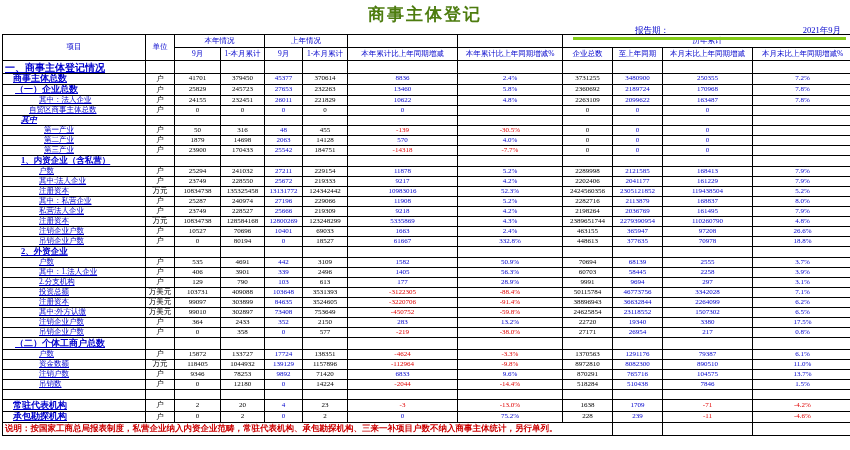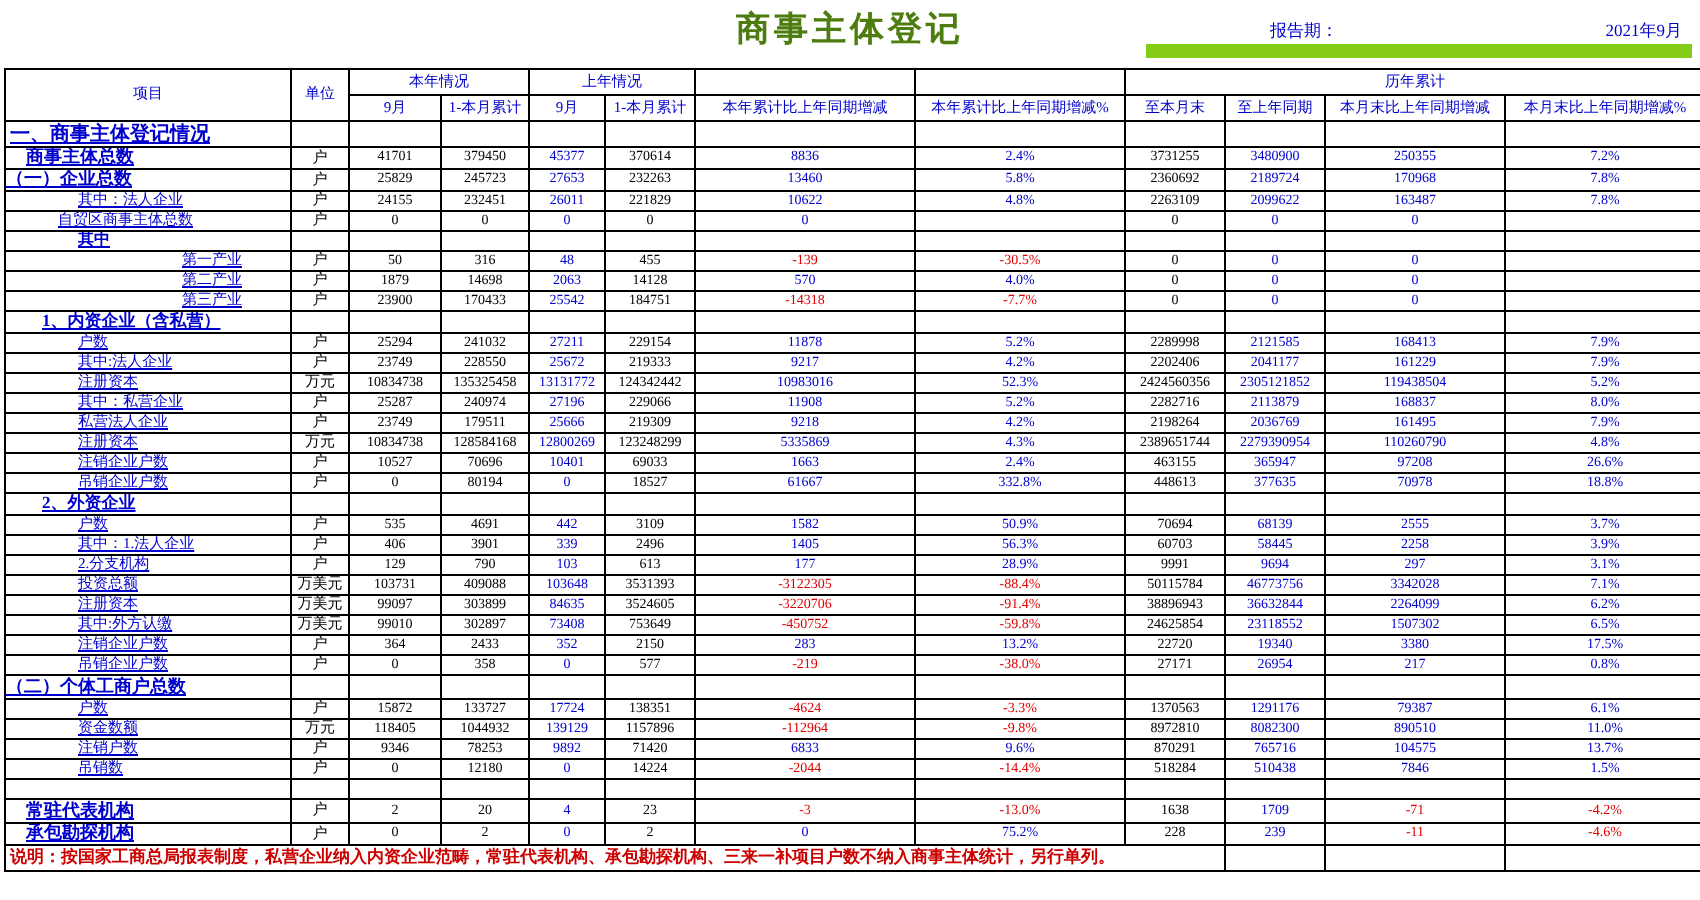--- a/index.html
+++ b/index.html
@@ -1,44 +1,44 @@
 <!DOCTYPE html>
 <html><head>
 <meta charset="utf-8">
 <style>
   html,body{margin:0;padding:0;background:#fff;}
   body{width:850px;height:450px;overflow:hidden;position:relative;
        font-family:"Liberation Serif","DejaVu Serif",serif;}
   .title{ text-align:center;font-size:17px;font-weight:bold;color:#4d7c0f;
           letter-spacing:2px;margin:3px 0 0 0;}
-  .period{position:absolute;top:10px;left:573px;width:273px;height:12px;
-          border-bottom:7px solid #84cc16;display:flex;align-items:flex-end;
+  .period{position:absolute;top:25px;left:573px;width:273px;height:12px;
+          border-bottom:3px solid #84cc16;display:flex;align-items:flex-end;
           font-size:8.5px;color:#0000cc;}
   .period .lab{margin-left:62px;}
   .period .val{margin-left:auto;margin-right:5px;}
 
   table{border-collapse:collapse;table-layout:fixed;width:847px;
         margin:8px 0 0 2px;}
   th,td{border:1px solid #000;padding:0;overflow:hidden;white-space:nowrap;
         line-height:1.1;}
   thead th{color:#0000cc;font-size:7.5px;font-weight:normal;height:12px;
            text-align:center;}
   tbody tr{height:10px;}
   td.num{font-size:7px;text-align:center;}
   td.unit{font-size:7.5px;text-align:center;color:#000;}
   .c-black{color:#000;} .c-blue{color:#0000cc;} .c-neg{color:#e00000;}
   td.lbl{color:#0000cc;text-decoration:underline;font-size:7.5px;
          padding-left:36px;}
   td.lt1{font-size:10px;font-weight:bold;padding-left:2px;}
   td.lt2{font-size:9px;font-weight:bold;padding-left:10px;}
-  td.lt3{font-size:9px;font-weight:bold;padding-left:0;font-family:Liberation Serif, serif;}
+  td.lt3{font-size:9px;font-weight:bold;padding-left:12px;font-family:Liberation Serif, serif;}
   td.lt4{font-size:8.5px;font-weight:bold;padding-left:18px;}
-  td.lt5{font-size:8px;font-weight:bold;}
+  td.lt5{font-size:8px;font-weight:bold;padding-left:18px;font-style:italic;}
   td.lsub2{padding-left:26px;}
-  td.lind{padding-left:88px;font-family:Liberation Serif, serif;}
+  td.lind{padding-left:41px;font-family:Liberation Serif, serif;}
   td.lnote{color:#cc0000;font-weight:bold;text-decoration:none;
            font-size:8.5px;padding-left:2px;}
   tr.rh11{height:11px;} tr.rh12{height:12px;} tr.rh13{height:13px;}
 </style>
 </head>
 <body>
 
 <div>
   <div class="title">商事主体登记</div>
   <div class="period">
@@ -71,21 +71,21 @@
         <th></th>
         <th colspan="4">历年累计</th>
       </tr>
       <tr>
         <th>9月</th>
         <th>1-本月累计</th>
         <th>9月</th>
         <th>1-本月累计</th>
         <th>本年累计比上年同期增减</th>
         <th>本年累计比上年同期增减%</th>
-        <th>至本月末</th>
+        <th>企业总数</th>
         <th>至上年同期</th>
         <th>本月末比上年同期增减</th>
         <th>本月末比上年同期增减%</th>
       </tr>
     </thead>
     <tbody>
         <tr class="rh13">
           <td class="lbl lt1">一、商事主体登记情况</td>
           <td class="unit"></td>
           <td class="num c-black"></td>
@@ -278,21 +278,21 @@
           <td class="num c-blue">5.2%</td>
           <td class="num c-black">2282716</td>
           <td class="num c-blue">2113879</td>
           <td class="num c-blue">168837</td>
           <td class="num c-blue">8.0%</td>
         </tr>
         <tr>
           <td class="lbl ">私营法人企业</td>
           <td class="unit">户</td>
           <td class="num c-black">23749</td>
-          <td class="num c-black">179511</td>
+          <td class="num c-black">228527</td>
           <td class="num c-blue">25666</td>
           <td class="num c-black">219309</td>
           <td class="num c-blue">9218</td>
           <td class="num c-blue">4.2%</td>
           <td class="num c-black">2198264</td>
           <td class="num c-blue">2036769</td>
           <td class="num c-blue">161495</td>
           <td class="num c-blue">7.9%</td>
         </tr>
         <tr>

